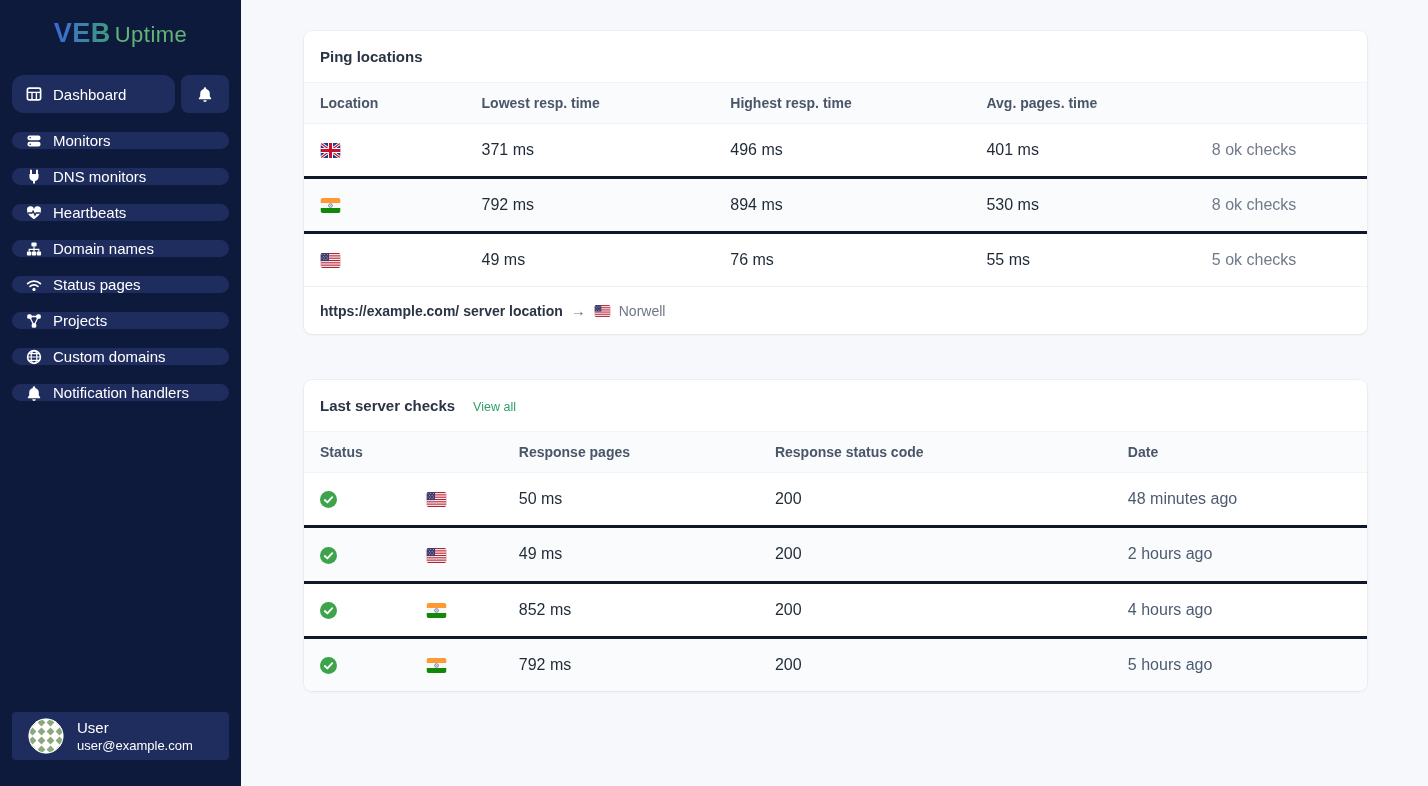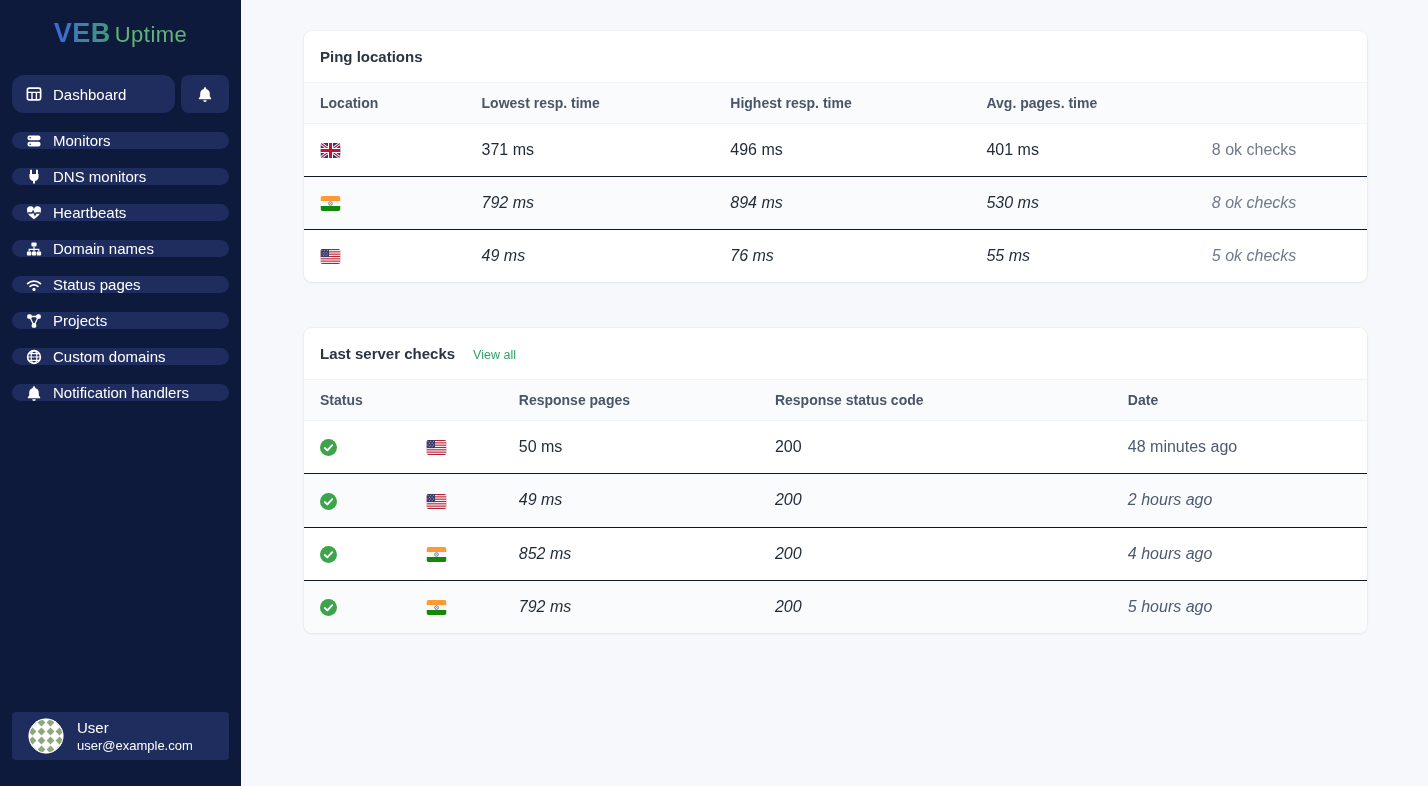--- a/index.html
+++ b/index.html
@@ -56,21 +56,21 @@
   .card-head { padding:17px 16px; display:flex; align-items:flex-end; gap:18px; }
   .card-title { font-size:15px; font-weight:700; color:#2b3445; }
   .view-all { font-size:12.5px; font-weight:500; color:#31a06a; text-decoration:none; cursor:pointer; }
   table { width:100%; border-collapse:collapse; table-layout:fixed; }
   thead th {
     text-align:left; font-size:14px; font-weight:700; color:#4a5568;
     background:#fafbfc; padding:12px 16px;
     border-top:1px solid #f1f3f5; border-bottom:1px solid #f1f3f5;
   }
   tbody td { padding:17px 16px; font-size:16px; color:#1f2a37; vertical-align:middle; }
-  tbody tr + tr td { border-top:1px solid #0f172a;font-style:italic; }
+  tbody tr + tr td { border-top:3px solid #0f172a; }
   tbody tr:nth-child(even) td { background:#fafbfc; }
   td.muted { color:#707a8a; }
   td.date { color:#4d5b70; }
   .flag { border-radius:2px; vertical-align:middle; display:inline-block; }
   .check-badge { width:17px; height:17px; display:inline-block; vertical-align:middle; }
   .card-foot {
     border-top:1px solid #f0f1f4; padding:15px 16px;
     display:flex; align-items:center; gap:8px; font-size:14px;
   }
   .foot-label { font-weight:700; color:#2b3445; }
@@ -300,20 +300,28 @@
           <td><svg class="flag" width="21" height="15">
                 <use href="#flag-us"></use>
               </svg></td>
           <td>49 ms</td>
           <td>76 ms</td>
           <td>55 ms</td>
           <td class="muted">5 ok checks</td>
         </tr>
       </tbody>
     </table>
+    <div class="card-foot">
+      <span class="foot-label">https://example.com/ server location</span>
+      <span class="foot-arrow">→</span>
+      <svg class="flag" width="17" height="12">
+          <use href="#flag-us"></use>
+        </svg>
+      <span class="foot-city">Norwell</span>
+    </div>
   </section>
 
   <section class="card">
     <div class="card-head">
       <h2 class="card-title">Last server checks</h2>
       <a class="view-all">View all</a>
     </div>
     <table>
       <colgroup>
           <col style="width:10%">

